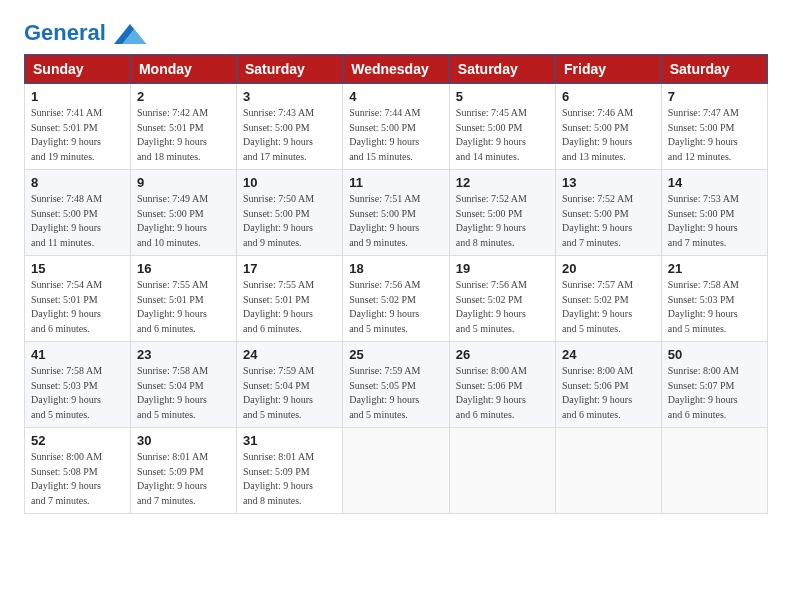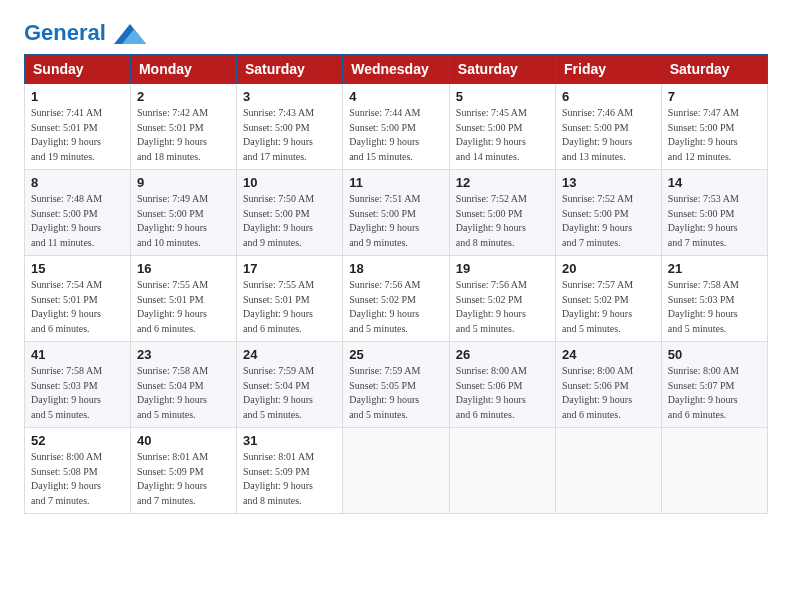--- a/index.html
+++ b/index.html
@@ -237,21 +237,21 @@
           <span class="day-number">50</span>
           <div class="day-info">Sunrise: 8:00 AM<br>Sunset: 5:07 PM<br>Daylight: 9 hours<br>and 6 minutes.</div>
         </td>
       </tr>
       <tr>
         <td>
           <span class="day-number">52</span>
           <div class="day-info">Sunrise: 8:00 AM<br>Sunset: 5:08 PM<br>Daylight: 9 hours<br>and 7 minutes.</div>
         </td>
         <td>
-          <span class="day-number">40</span>
+          <span class="day-number">30</span>
           <div class="day-info">Sunrise: 8:01 AM<br>Sunset: 5:09 PM<br>Daylight: 9 hours<br>and 7 minutes.</div>
         </td>
         <td>
           <span class="day-number">31</span>
           <div class="day-info">Sunrise: 8:01 AM<br>Sunset: 5:09 PM<br>Daylight: 9 hours<br>and 8 minutes.</div>
         </td>
         <td class="empty-cell"></td>
         <td class="empty-cell"></td>
         <td class="empty-cell"></td>
         <td class="empty-cell"></td>

